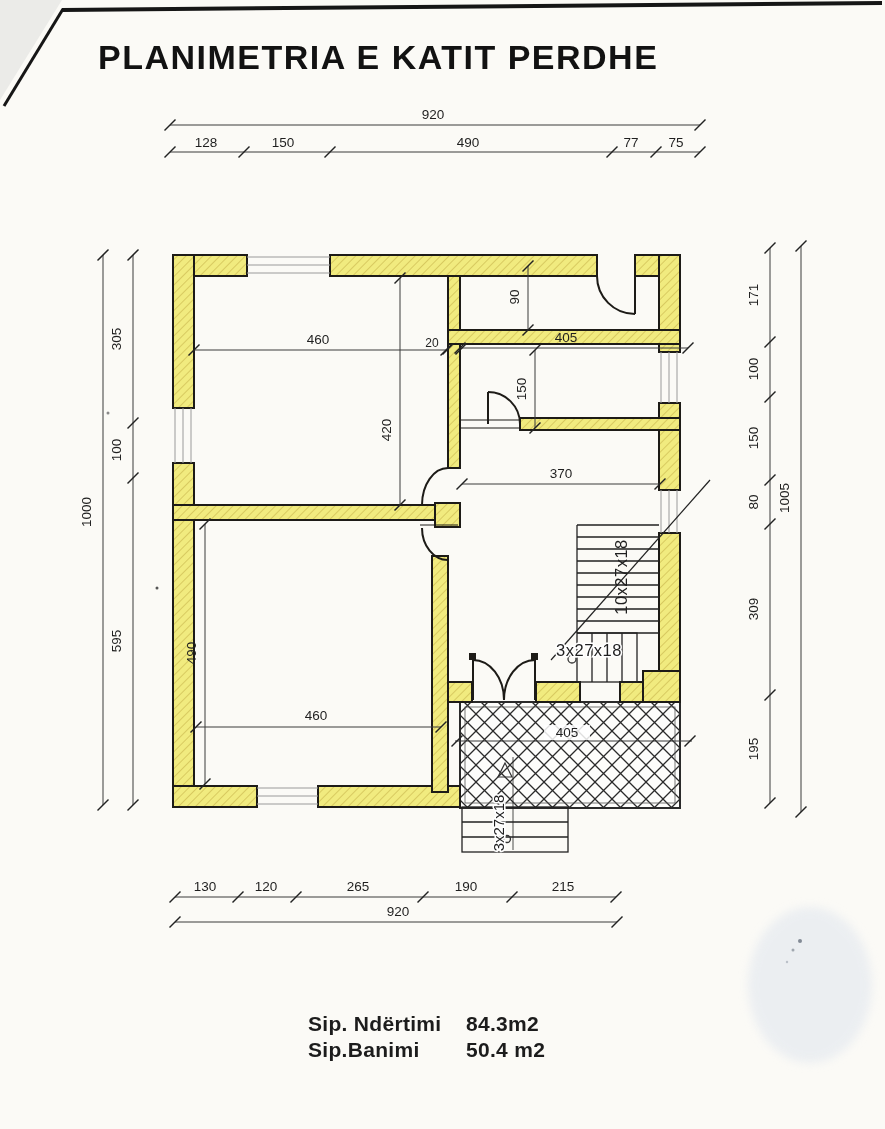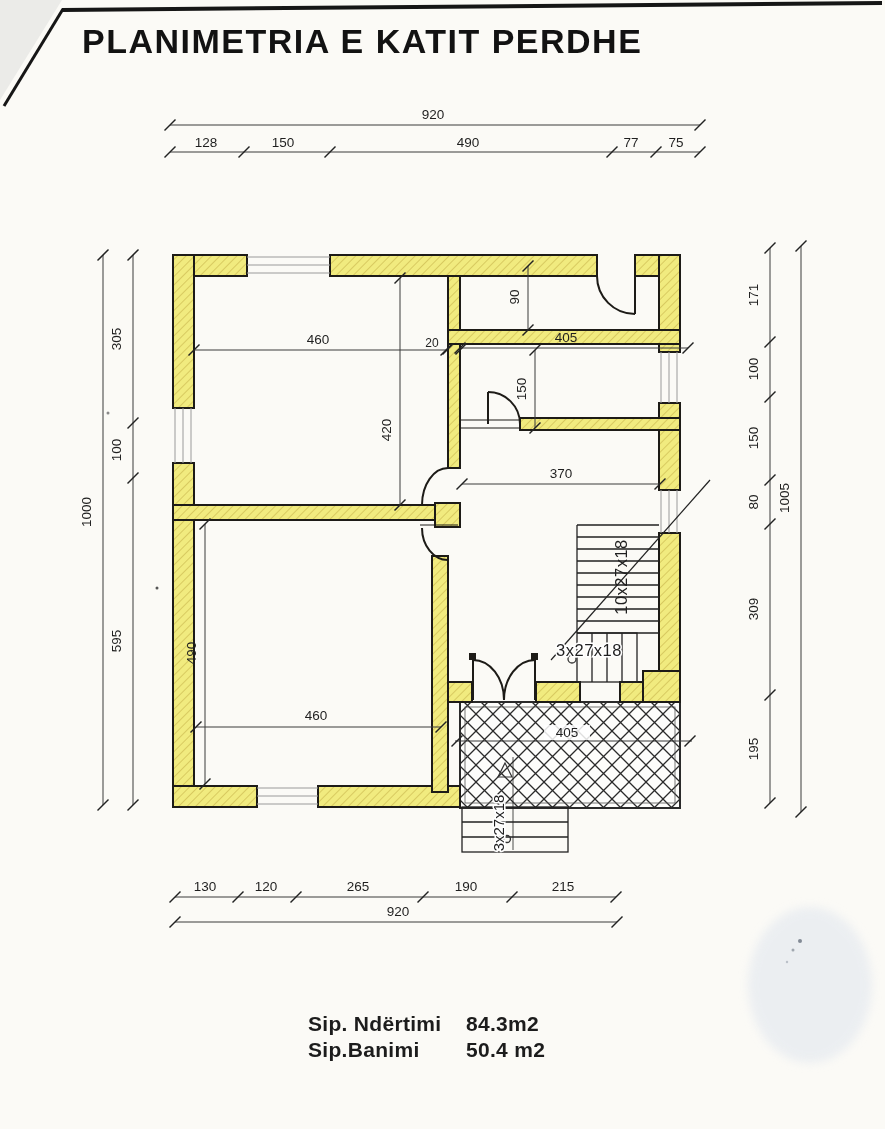--- a/index.html
+++ b/index.html
@@ -3,21 +3,21 @@
 <meta charset="utf-8">
 <style>
   html,body{margin:0;padding:0;background:#ffffff;}
   .sheet{
     position:relative;width:885px;height:1129px;overflow:hidden;
     background:#fbfaf6;
     font-family:"Liberation Sans",sans-serif;
   }
   .sheet svg{position:absolute;left:0;top:0;}
   .title{
-    position:absolute;left:82px;top:22px;margin:0;
+    position:absolute;left:82px;top:22px;margin:16px;
     font-size:34px;font-weight:700;letter-spacing:1.5px;color:#121212;
     white-space:nowrap;
   }
   .areas{
     position:absolute;left:308px;top:1012px;
     display:grid;grid-template-columns:158px auto;row-gap:2px;
     font-size:21px;font-weight:700;color:#1c1c1c;letter-spacing:0.3px;
   }
   svg text{
     font-family:"Liberation Sans",sans-serif;

